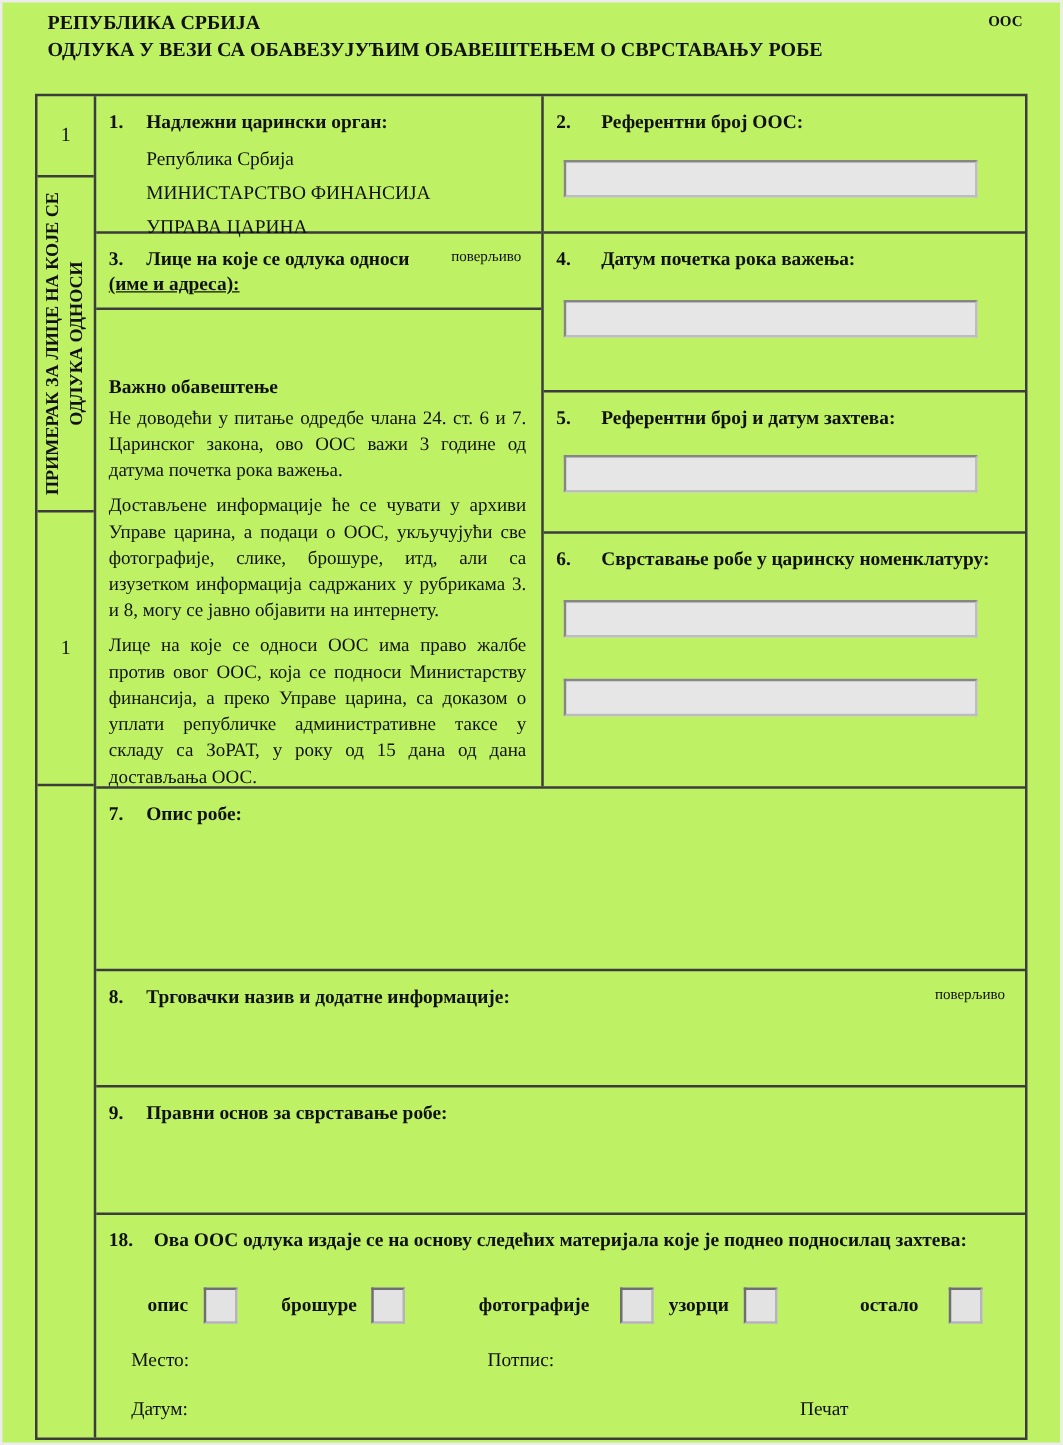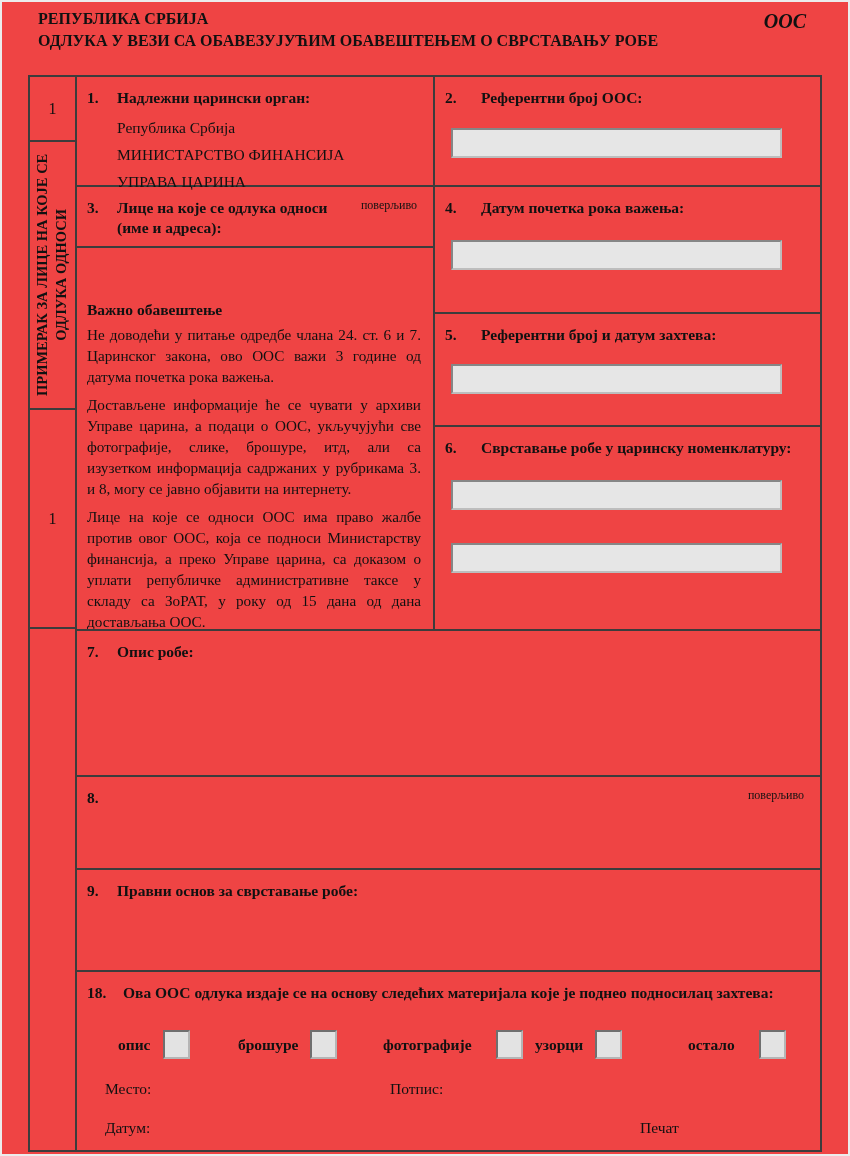--- a/index.html
+++ b/index.html
@@ -1,26 +1,26 @@
 <!DOCTYPE html>
 <html><head>
 <meta charset="utf-8">
 <style>
   * { margin:0; padding:0; box-sizing:border-box; }
   html,body { background:#ffffff; }
   body { font-family:"Liberation Serif","DejaVu Serif",serif; color:#111; }
   .page {
-    position:relative; width:850px; height:1156px; background:#ef4444;
+    position:relative; width:850px; height:1156px; background:#bef264;
     box-shadow: inset 0 0 0 2px #ececec; overflow:hidden;
   }
   
   .header { position:absolute; left:38px; top:8px; right:32px; }
   .header .country { font-weight:bold; font-size:16px; line-height:1.35; }
   .header .title   { font-weight:bold; font-size:16px; line-height:1.35; }
-  .header .code    { position:absolute; right:12px; top:2px; font-weight:bold; font-size:20px;font-style:italic; }
+  .header .code    { position:absolute; right:0; top:2px; font-weight:bold; font-size:12px; }
 
   
   .form-table {
     position:absolute; left:28px; top:75px; width:794px; height:1077px;
     border:2px solid #3c3c3c; display:flex;
   }
 
   
   .sidebar { width:47px; border-right:2px solid #3c3c3c; display:flex; flex-direction:column; }
   .sb-cell { border-bottom:2px solid #3c3c3c; display:flex; align-items:center; justify-content:center; }
@@ -39,21 +39,21 @@
   .col-left  { width:358px; border-right:2px solid #3c3c3c; display:flex; flex-direction:column; }
   .col-right { flex:1; display:flex; flex-direction:column; }
   .cell { border-bottom:2px solid #3c3c3c; padding:11px 12px 8px 10px; position:relative; }
   .cell.last { border-bottom:none; flex:1; }
 
   .box-label { display:flex; font-weight:bold; font-size:15.5px; line-height:1.3; }
   .box-label .num { flex:0 0 30px; }
   .box-label.wide-num .num { flex:0 0 36px; }
   .box-label .txt { }
   .conf { margin-left:auto; font-weight:normal; font-size:12px; padding-right:4px; }
-  .sub-label { font-weight:bold; font-size:15.5px; margin-left:30px; line-height:1.3; }
+  .sub-label { font-weight:bold; font-size:15.5px; line-height:1.3;text-decoration:underline; }
 
   .auth-lines { margin-left:30px; margin-top:6px; font-size:15.5px; line-height:1.75; }
 
   
   .field {
     height:30px; background:#e6e6e6;
     border:2px solid #bdbdbd; border-top-color:#868686; border-left-color:#868686;
     margin:0 26px 0 6px;
   }
 
@@ -176,20 +176,21 @@
       <div class="cell row7" style="border-top:2px solid #3c3c3c;">
         <div class="box-label">
           <span class="num">7.</span>
           <span class="txt">Опис робе:</span>
         </div>
       </div>
 
       <div class="cell row8">
         <div class="box-label">
           <span class="num">8.</span>
+          <span class="txt">Трговачки назив и додатне информације:</span>
           <span class="conf">поверљиво</span>
         </div>
       </div>
 
       <div class="cell row9">
         <div class="box-label">
           <span class="num">9.</span>
           <span class="txt">Правни основ  за сврставање робе:</span>
         </div>
       </div>
@@ -198,21 +199,21 @@
         <div class="box-label wide-num">
           <span class="num">18.</span>
           <span class="txt">Ова ООС одлука  издаје се на основу следећих материјала које је поднео подносилац захтева:</span>
         </div>
 
         <div class="cb-row">
           <div class="cb-item" style="left:41px;">
             <span>опис</span>
             <span class="checkbox"></span>
           </div>
-          <div class="cb-item" style="left:161px;text-align:right;">
+          <div class="cb-item" style="left:148px;text-align:right;">
             <span>брошуре</span>
             <span class="checkbox"></span>
           </div>
           <div class="cb-item" style="left:306px;gap:24px;">
             <span>фотографије</span>
             <span class="checkbox"></span>
           </div>
           <div class="cb-item" style="left:458px;">
             <span>узорци</span>
             <span class="checkbox"></span>

